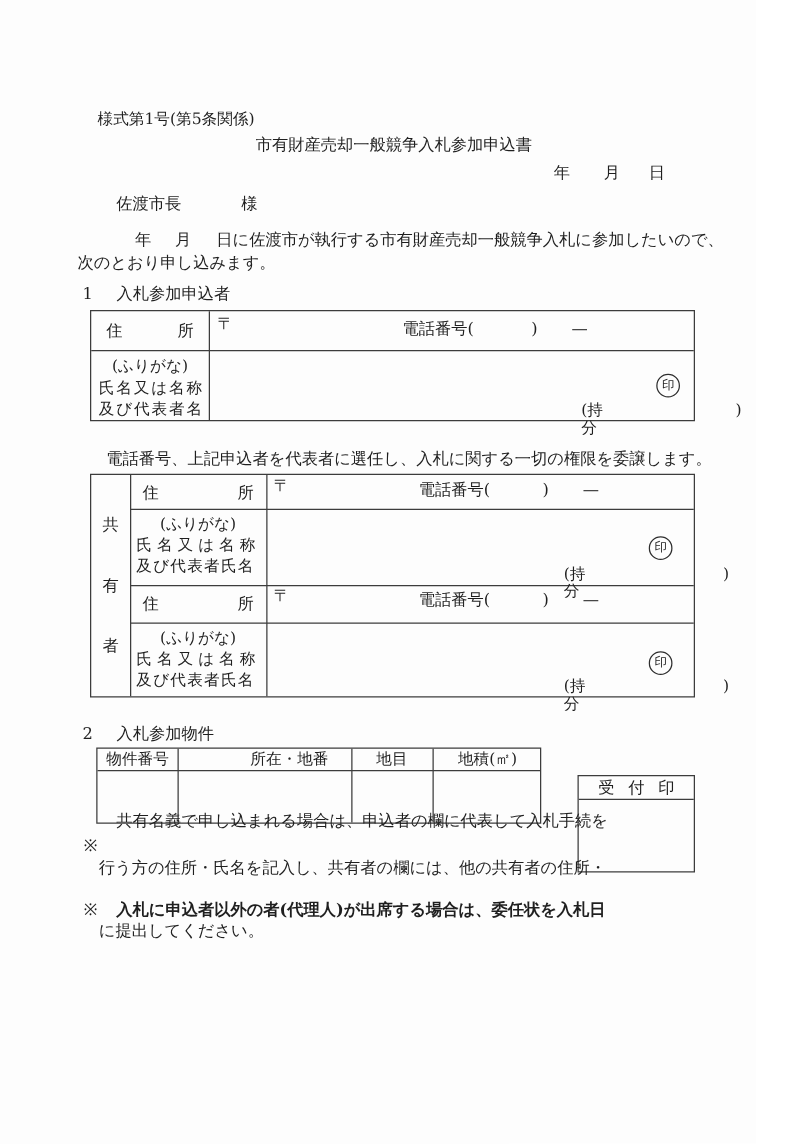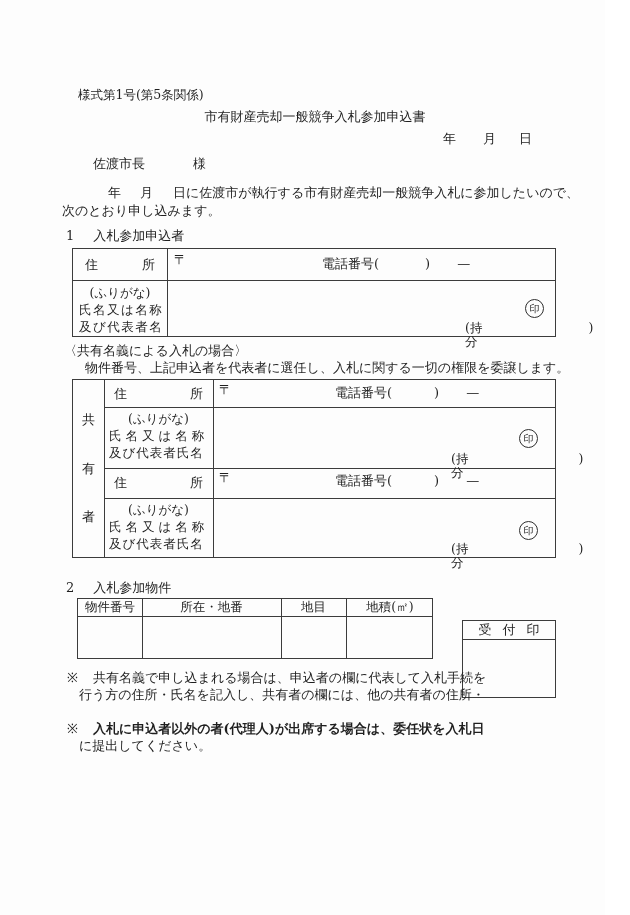--- a/index.html
+++ b/index.html
@@ -78,22 +78,21 @@
     <div class="abs small ls15" style="left:6px;top:53px;">氏名又は名称</div>
     <div class="abs small ls15" style="left:6px;top:70px;">及び代表者名</div>
     <div class="seal" style="left:452px;top:50px;">印</div>
     <div class="share small" style="left:392px;top:72px;">
       <span>(持分</span>
         <span class="sp" style="width:42px;"></span>
         <span>)</span>
     </div>
   </div>
 
-  <div class="abs" style="left:64px;top:343px;">〈共有名義による入札の場合〉</div>
-  <div class="abs" style="left:85px;top:360px;">物件番号、上記申込者を代表者に選任し、入札に関する一切の権限を委譲します。</div>
+  <div class="abs" style="left:85px;top:360px;">電話番号、上記申込者を代表者に選任し、入札に関する一切の権限を委譲します。</div>
 
   <div class="tbl" style="left:72px;top:379px;width:484px;height:179px;">
     <div class="vl" style="left:31px;"></div>
     <div class="vl" style="left:140px;"></div>
     <div class="hl" style="top:27px;left:31px;"></div>
     <div class="hl" style="top:88px;left:31px;"></div>
     <div class="hl" style="top:118px;left:31px;"></div>
 
     <div class="side-col" style="width:31px;">
       <span>共</span>
@@ -151,34 +150,34 @@
   <div class="abs" style="left:66px;top:580px;">
     <span>2</span><span style="display:inline-block;width:19px;"></span><span>入札参加物件</span>
   </div>
 
   <div class="tbl" style="left:77px;top:598px;width:356px;height:61px;">
     <div class="hl" style="top:17px;left:0;"></div>
     <div class="vl" style="left:64px;"></div>
     <div class="vl" style="left:203px;"></div>
     <div class="vl" style="left:268px;"></div>
     <div class="hdr-cell" style="left:0;width:64px;">物件番号</div>
-    <div class="hdr-cell" style="left:48px;width:139px;padding-left:16px;">所在・地番</div>
+    <div class="hdr-cell" style="left:68px;width:139px;padding-left:16px;">所在・地番</div>
     <div class="hdr-cell" style="left:203px;width:65px;">地目</div>
     <div class="hdr-cell" style="left:268px;width:88px;">地積(㎡)</div>
   </div>
 
   <div class="tbl" style="left:462px;top:620px;width:94px;height:78px;">
     <div class="hl" style="top:18px;left:0;"></div>
     <div class="stamp-hdr">
       <span>受</span>
       <span>付</span>
       <span>印</span>
     </div>
   </div>
 
   <div class="abs" style="left:67px;top:670px;">※</div>
-  <div class="abs" style="left:93px;top:670px;">共有名義で申し込まれる場合は、申込者の欄に代表して入札手続を</div>
+  <div class="abs" style="left:93px;top:650px;">共有名義で申し込まれる場合は、申込者の欄に代表して入札手続を</div>
   <div class="abs" style="left:79px;top:687px;">行う方の住所・氏名を記入し、共有者の欄には、他の共有者の住所・</div>
   <div class="abs" style="left:67px;top:721px;">※</div>
   <div class="abs" style="left:93px;top:721px;font-weight:bold;">入札に申込者以外の者(代理人)が出席する場合は、委任状を入札日</div>
   <div class="abs" style="left:79px;top:738px;">に提出してください。</div>
 
 </div>
 
 </body></html>

